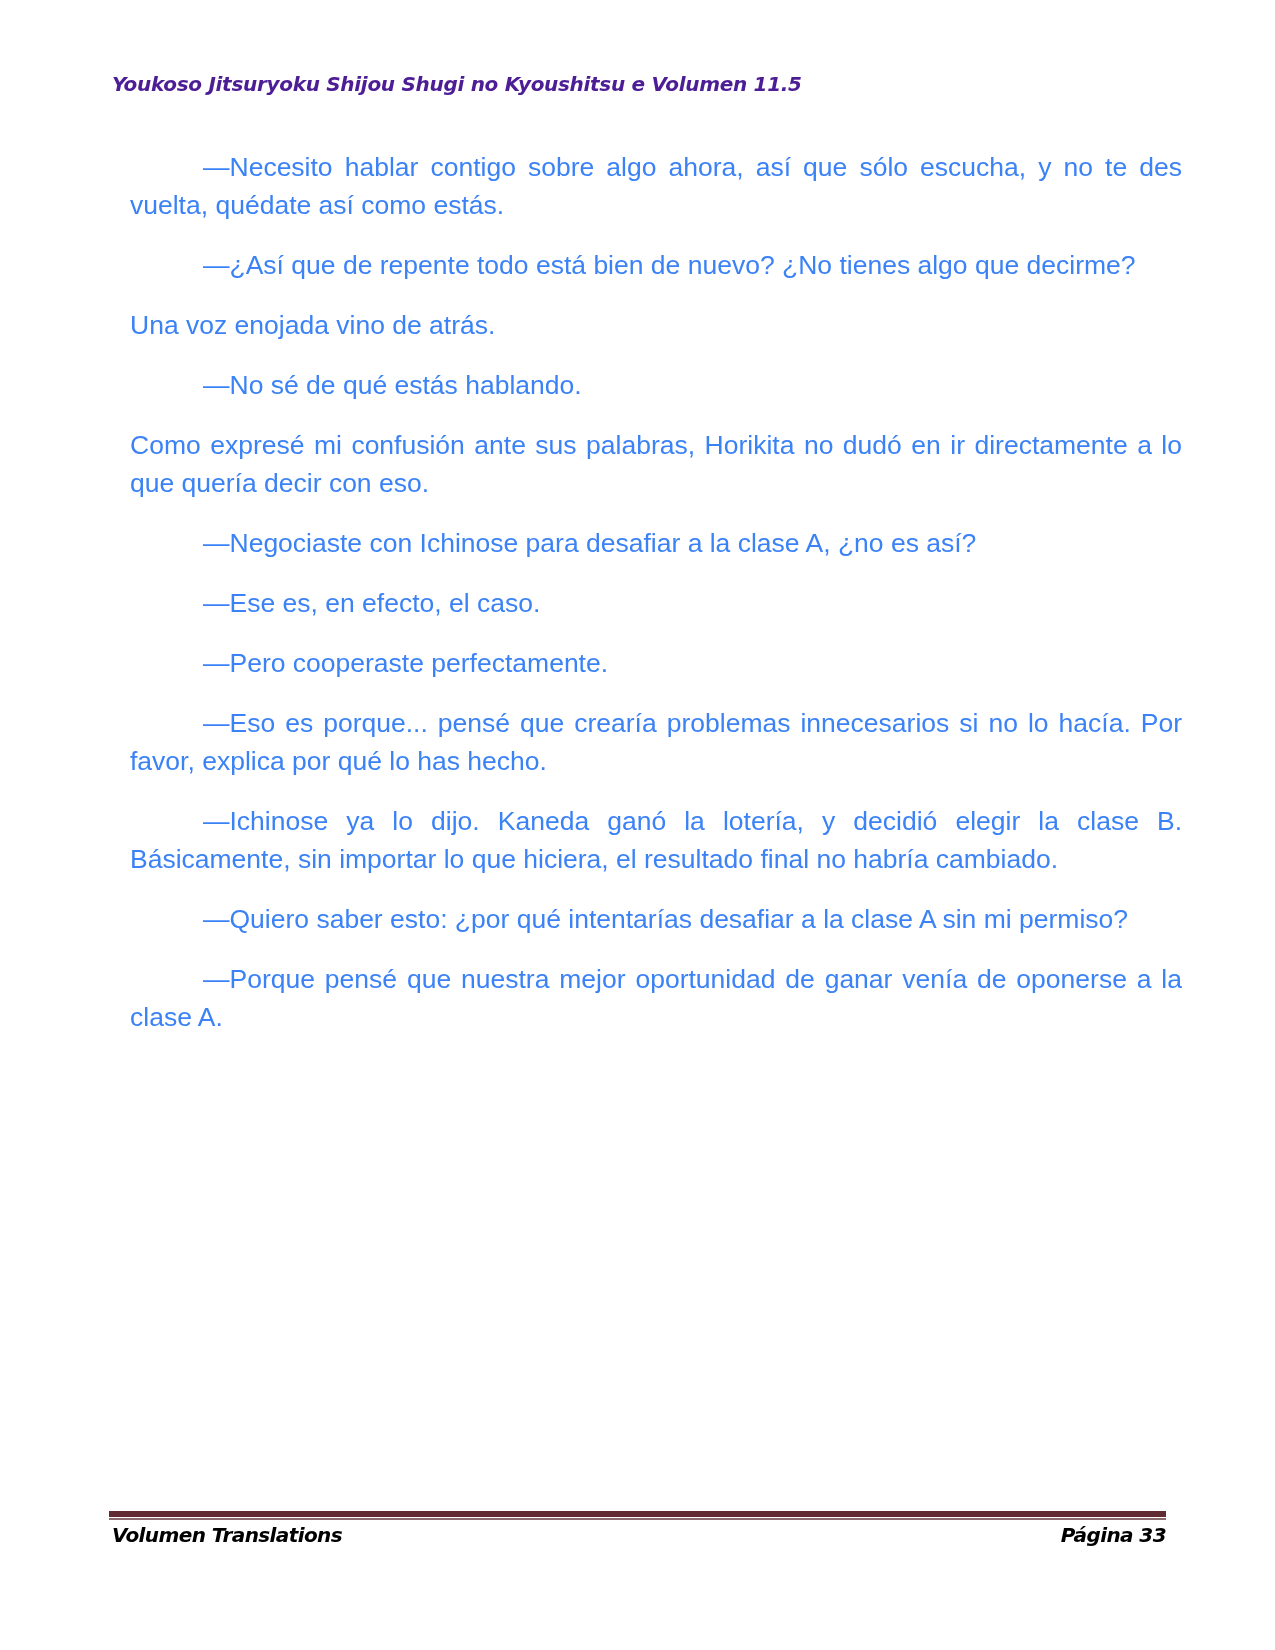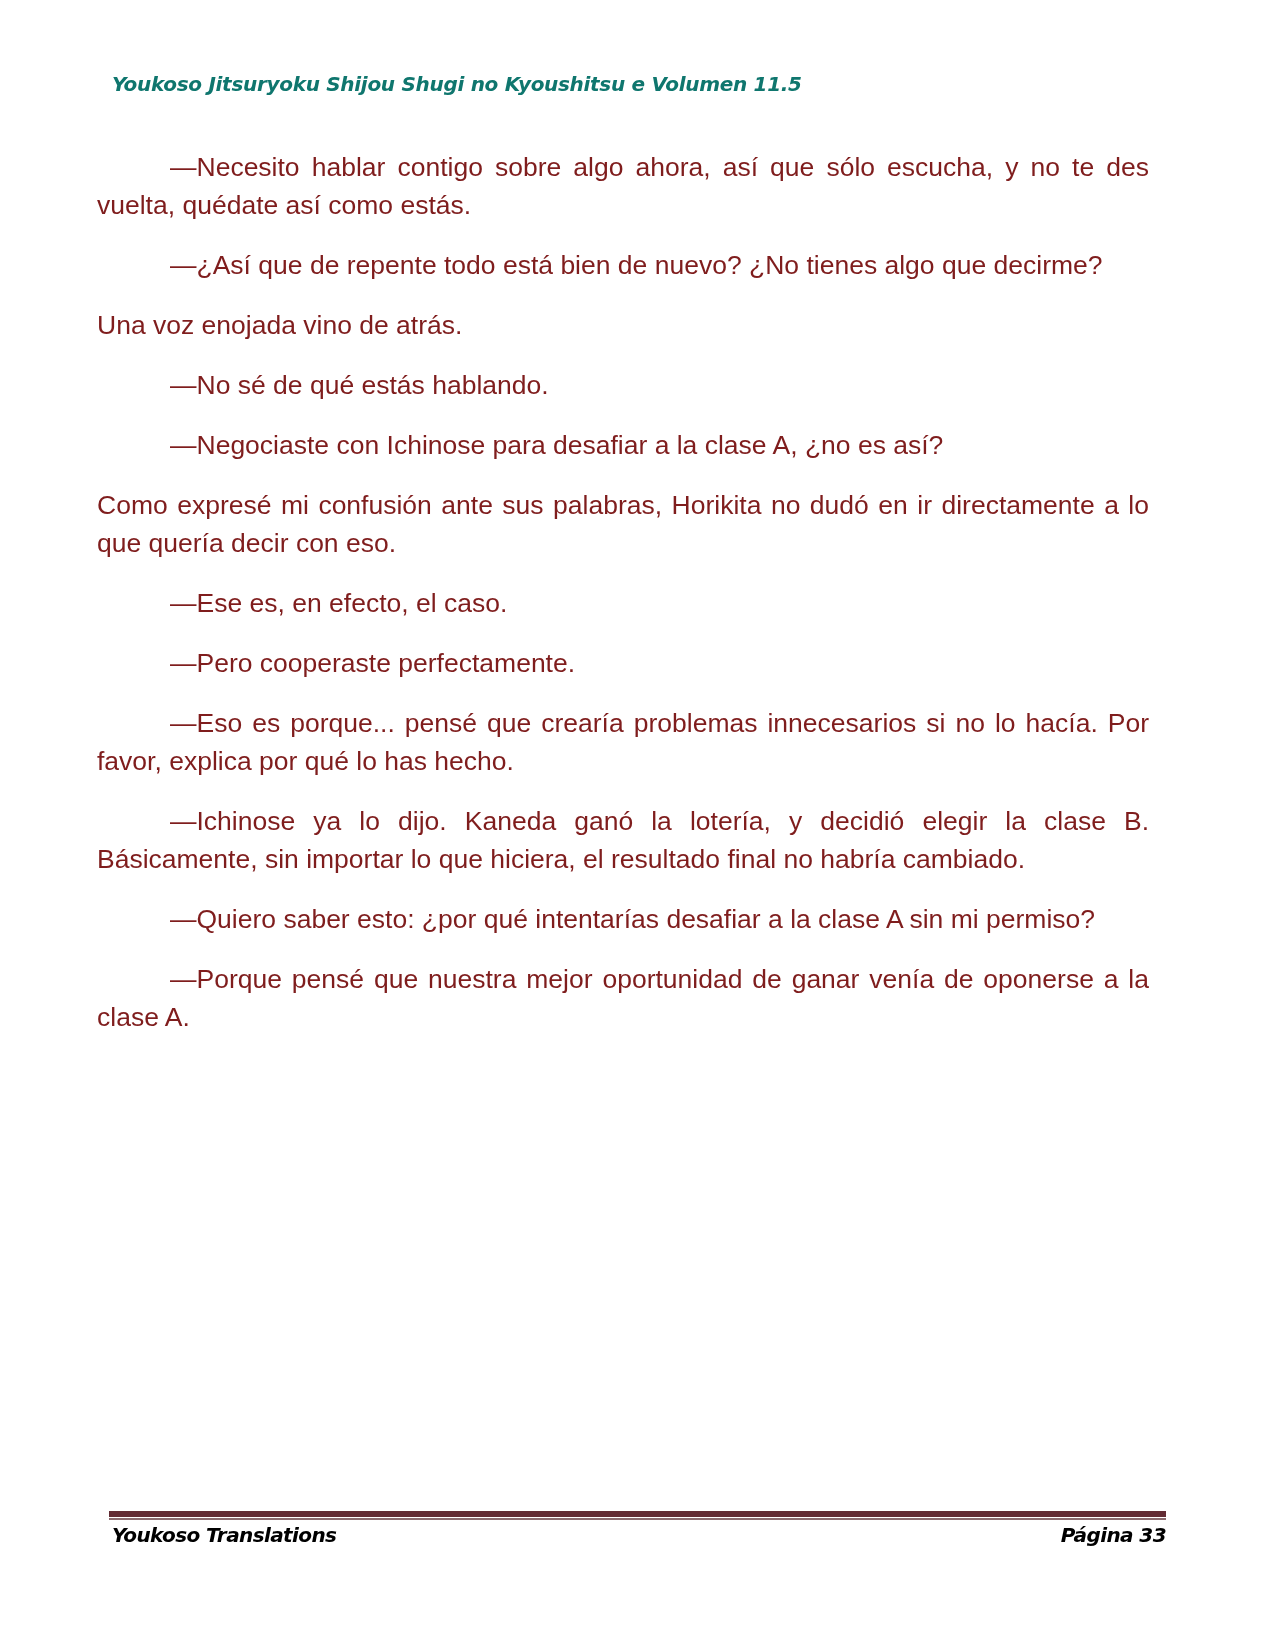--- a/index.html
+++ b/index.html
@@ -1,26 +1,26 @@
 <!DOCTYPE html>
 <html><head>
 <meta charset="utf-8">
 <style>
   html, body { margin: 0; padding: 0; background: #ffffff; }
   body { width: 1275px; height: 1650px; position: relative; overflow: hidden; }
   .page-header {
     position: absolute; left: 112px; top: 72px;
     font-family: "DejaVu Sans", sans-serif;
     font-style: italic; font-weight: bold;
-    font-size: 20px; letter-spacing: -0.3px; color: #0f766e;
+    font-size: 20px; letter-spacing: -0.3px; color: #4c1d95;
   }
   .body-text {
-    position: absolute; left: 97px; top: 148px; width: 1052px;
+    position: absolute; left: 130px; top: 148px; width: 1052px;
     font-family: "Liberation Sans", sans-serif;
-    font-size: 26.5px; line-height: 38px; color: #7f1d1d;
+    font-size: 26.5px; line-height: 38px; color: #3b82f6;
   }
   .para { margin: 0 0 22px 0; text-align: justify; }
   .para.indent { text-indent: 73px; }
   .footer-rule { position: absolute; left: 109px; width: 1057px; }
   .footer-rule.thick { top: 1511px; height: 6px; background: #622b33; }
   .footer-rule.thin { top: 1518px; height: 2px; background: #8a6a6e; }
   .footer-left, .footer-right {
     position: absolute; top: 1523px;
     font-family: "DejaVu Sans", sans-serif;
     font-style: italic; font-weight: bold;
@@ -32,26 +32,26 @@
 </head>
 <body>
 
 <div class="page-header">Youkoso Jitsuryoku Shijou Shugi no Kyoushitsu e Volumen 11.5</div>
 
 <div class="body-text">
   <p class="para indent">—Necesito hablar contigo sobre algo ahora, así que sólo escucha, y no te des vuelta, quédate así como estás.</p>
   <p class="para indent">—¿Así que de repente todo está bien de nuevo? ¿No tienes algo que decirme?</p>
   <p class="para">Una voz enojada vino de atrás.</p>
   <p class="para indent">—No sé de qué estás hablando.</p>
+  <p class="para">Como expresé mi confusión ante sus palabras, Horikita no dudó en ir directamente a lo que quería decir con eso.</p>
   <p class="para indent">—Negociaste con Ichinose para desafiar a la clase A, ¿no es así?</p>
-  <p class="para">Como expresé mi confusión ante sus palabras, Horikita no dudó en ir directamente a lo que quería decir con eso.</p>
   <p class="para indent">—Ese es, en efecto, el caso.</p>
   <p class="para indent">—Pero cooperaste perfectamente.</p>
   <p class="para indent">—Eso es porque... pensé que crearía problemas innecesarios si no lo hacía. Por favor, explica por qué lo has hecho.</p>
   <p class="para indent">—Ichinose ya lo dijo. Kaneda ganó la lotería, y decidió elegir la clase B. Básicamente, sin importar lo que hiciera, el resultado final no habría cambiado.</p>
   <p class="para indent">—Quiero saber esto: ¿por qué intentarías desafiar a la clase A sin mi permiso?</p>
   <p class="para indent">—Porque pensé que nuestra mejor oportunidad de ganar venía de oponerse a la clase A.</p>
 </div>
 
 <div class="footer-rule thick"></div>
 <div class="footer-rule thin"></div>
-<div class="footer-left">Youkoso Translations</div>
+<div class="footer-left">Volumen Translations</div>
 <div class="footer-right">Página 33</div>
 
 </body></html>

